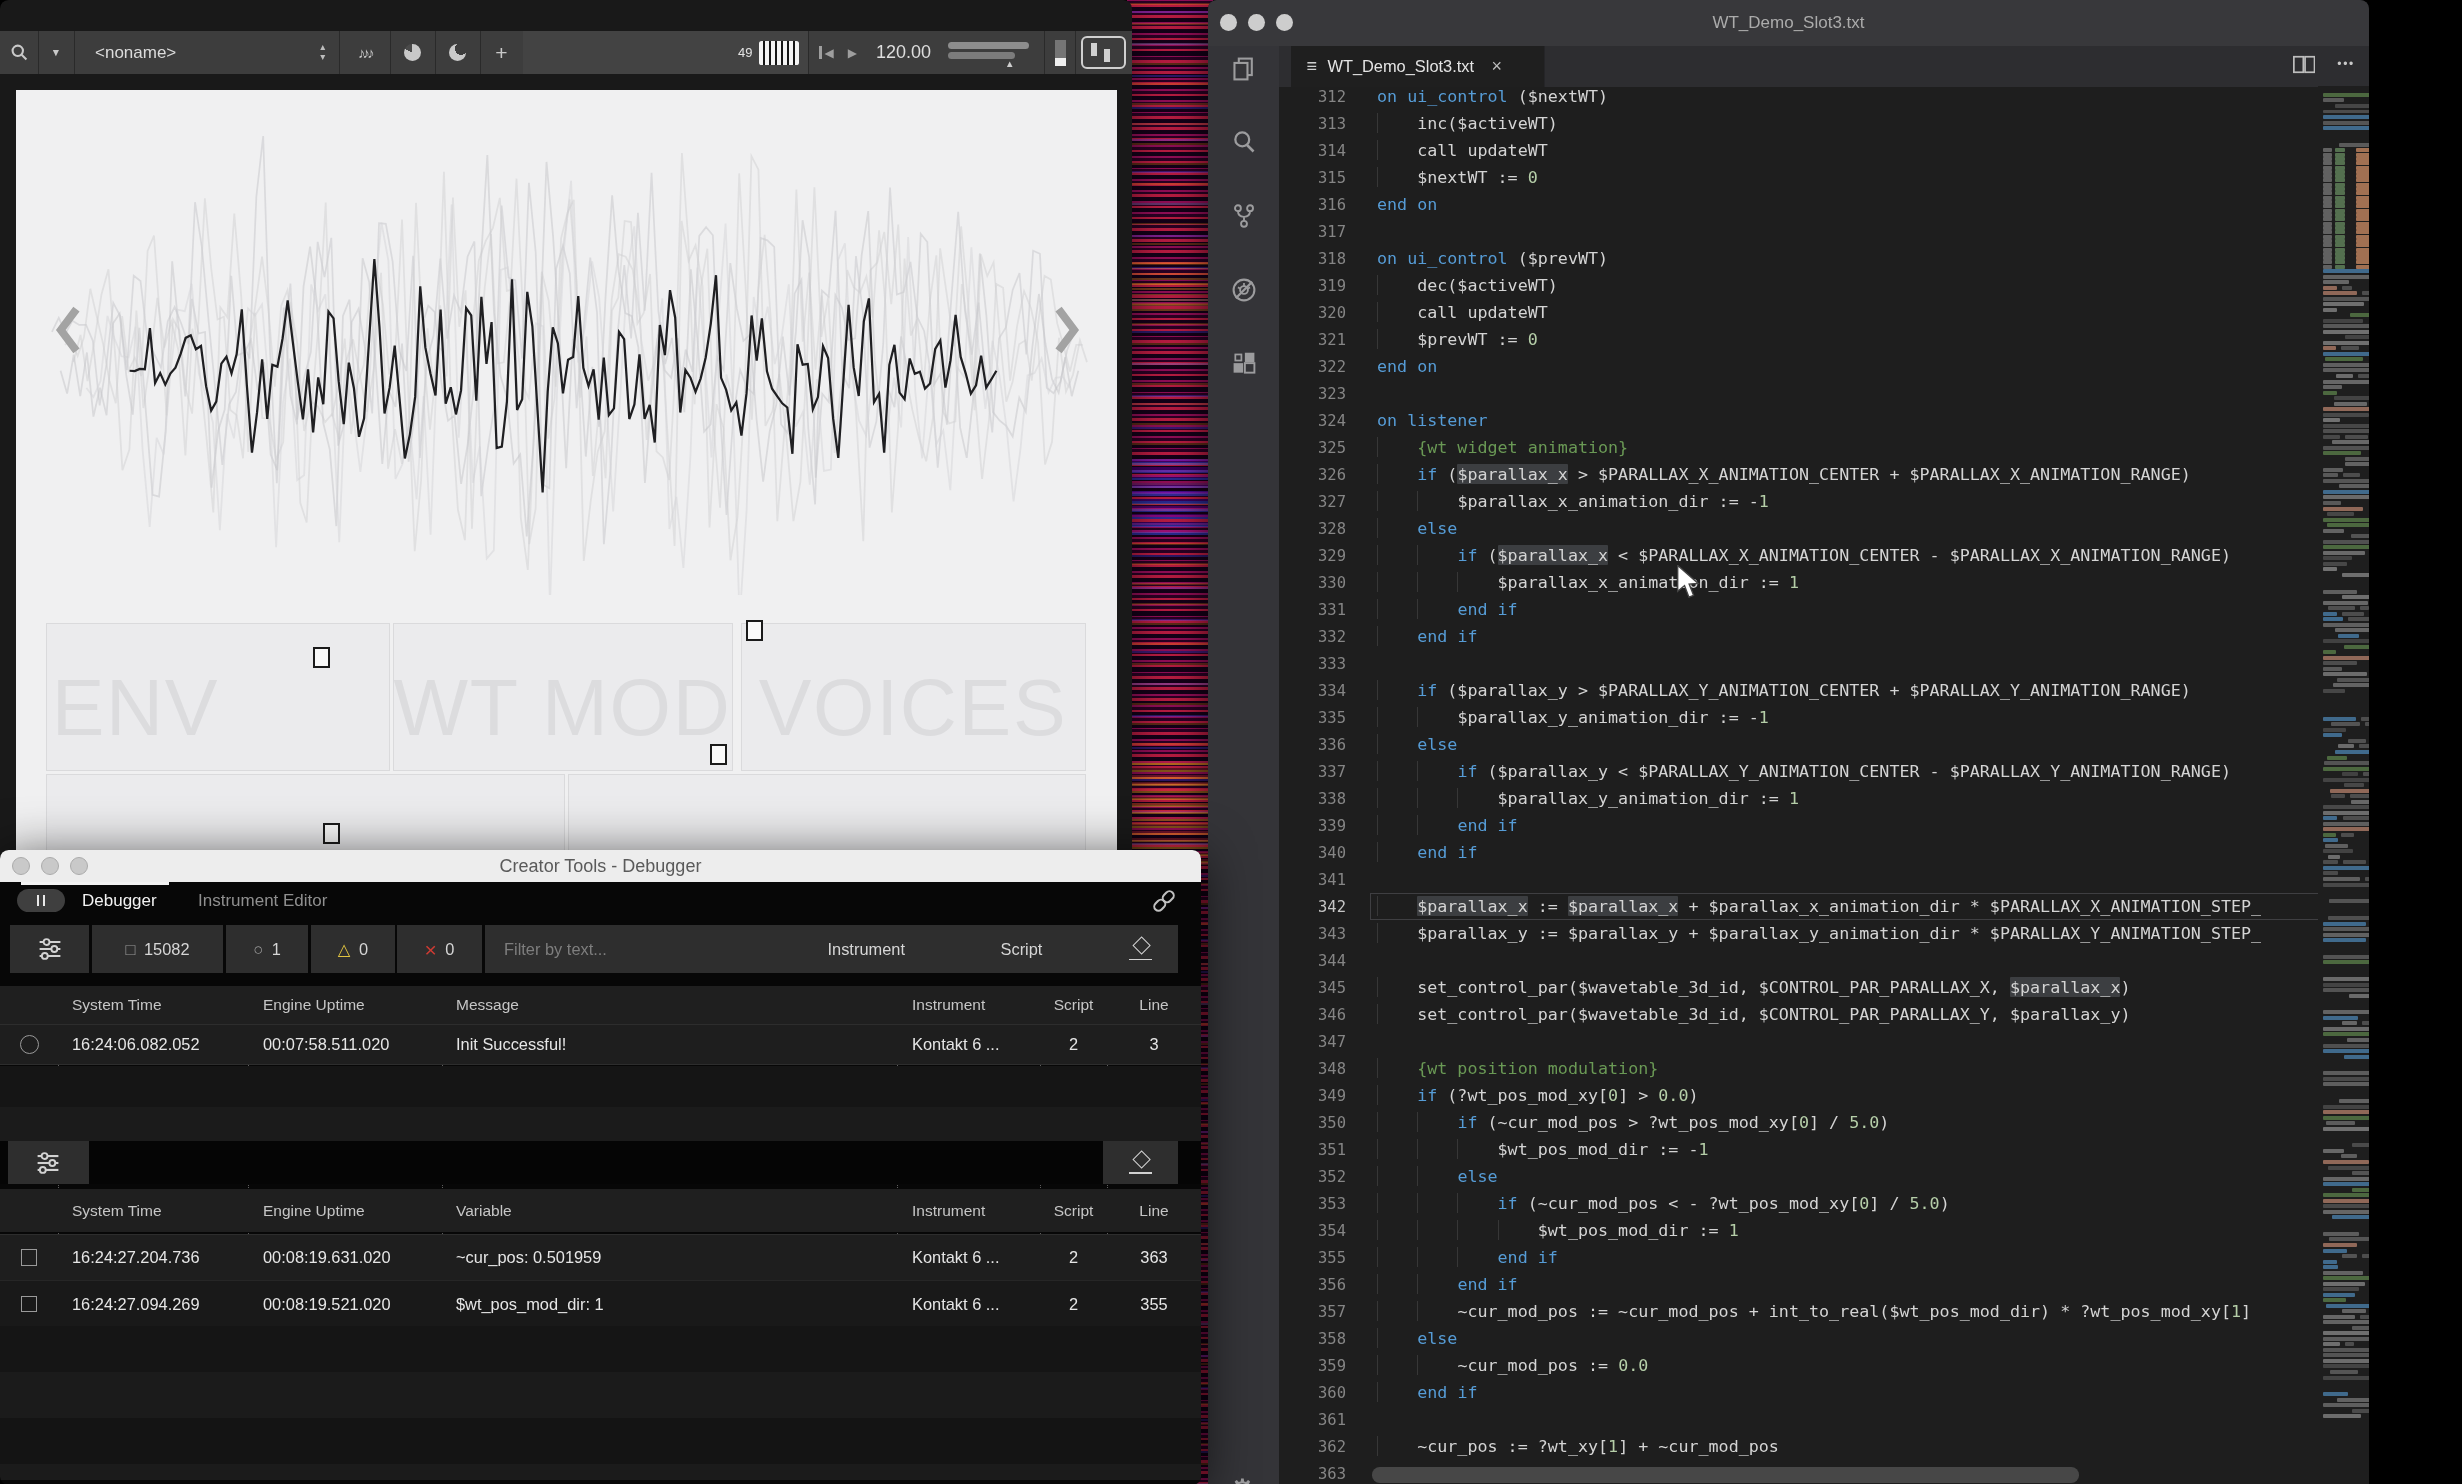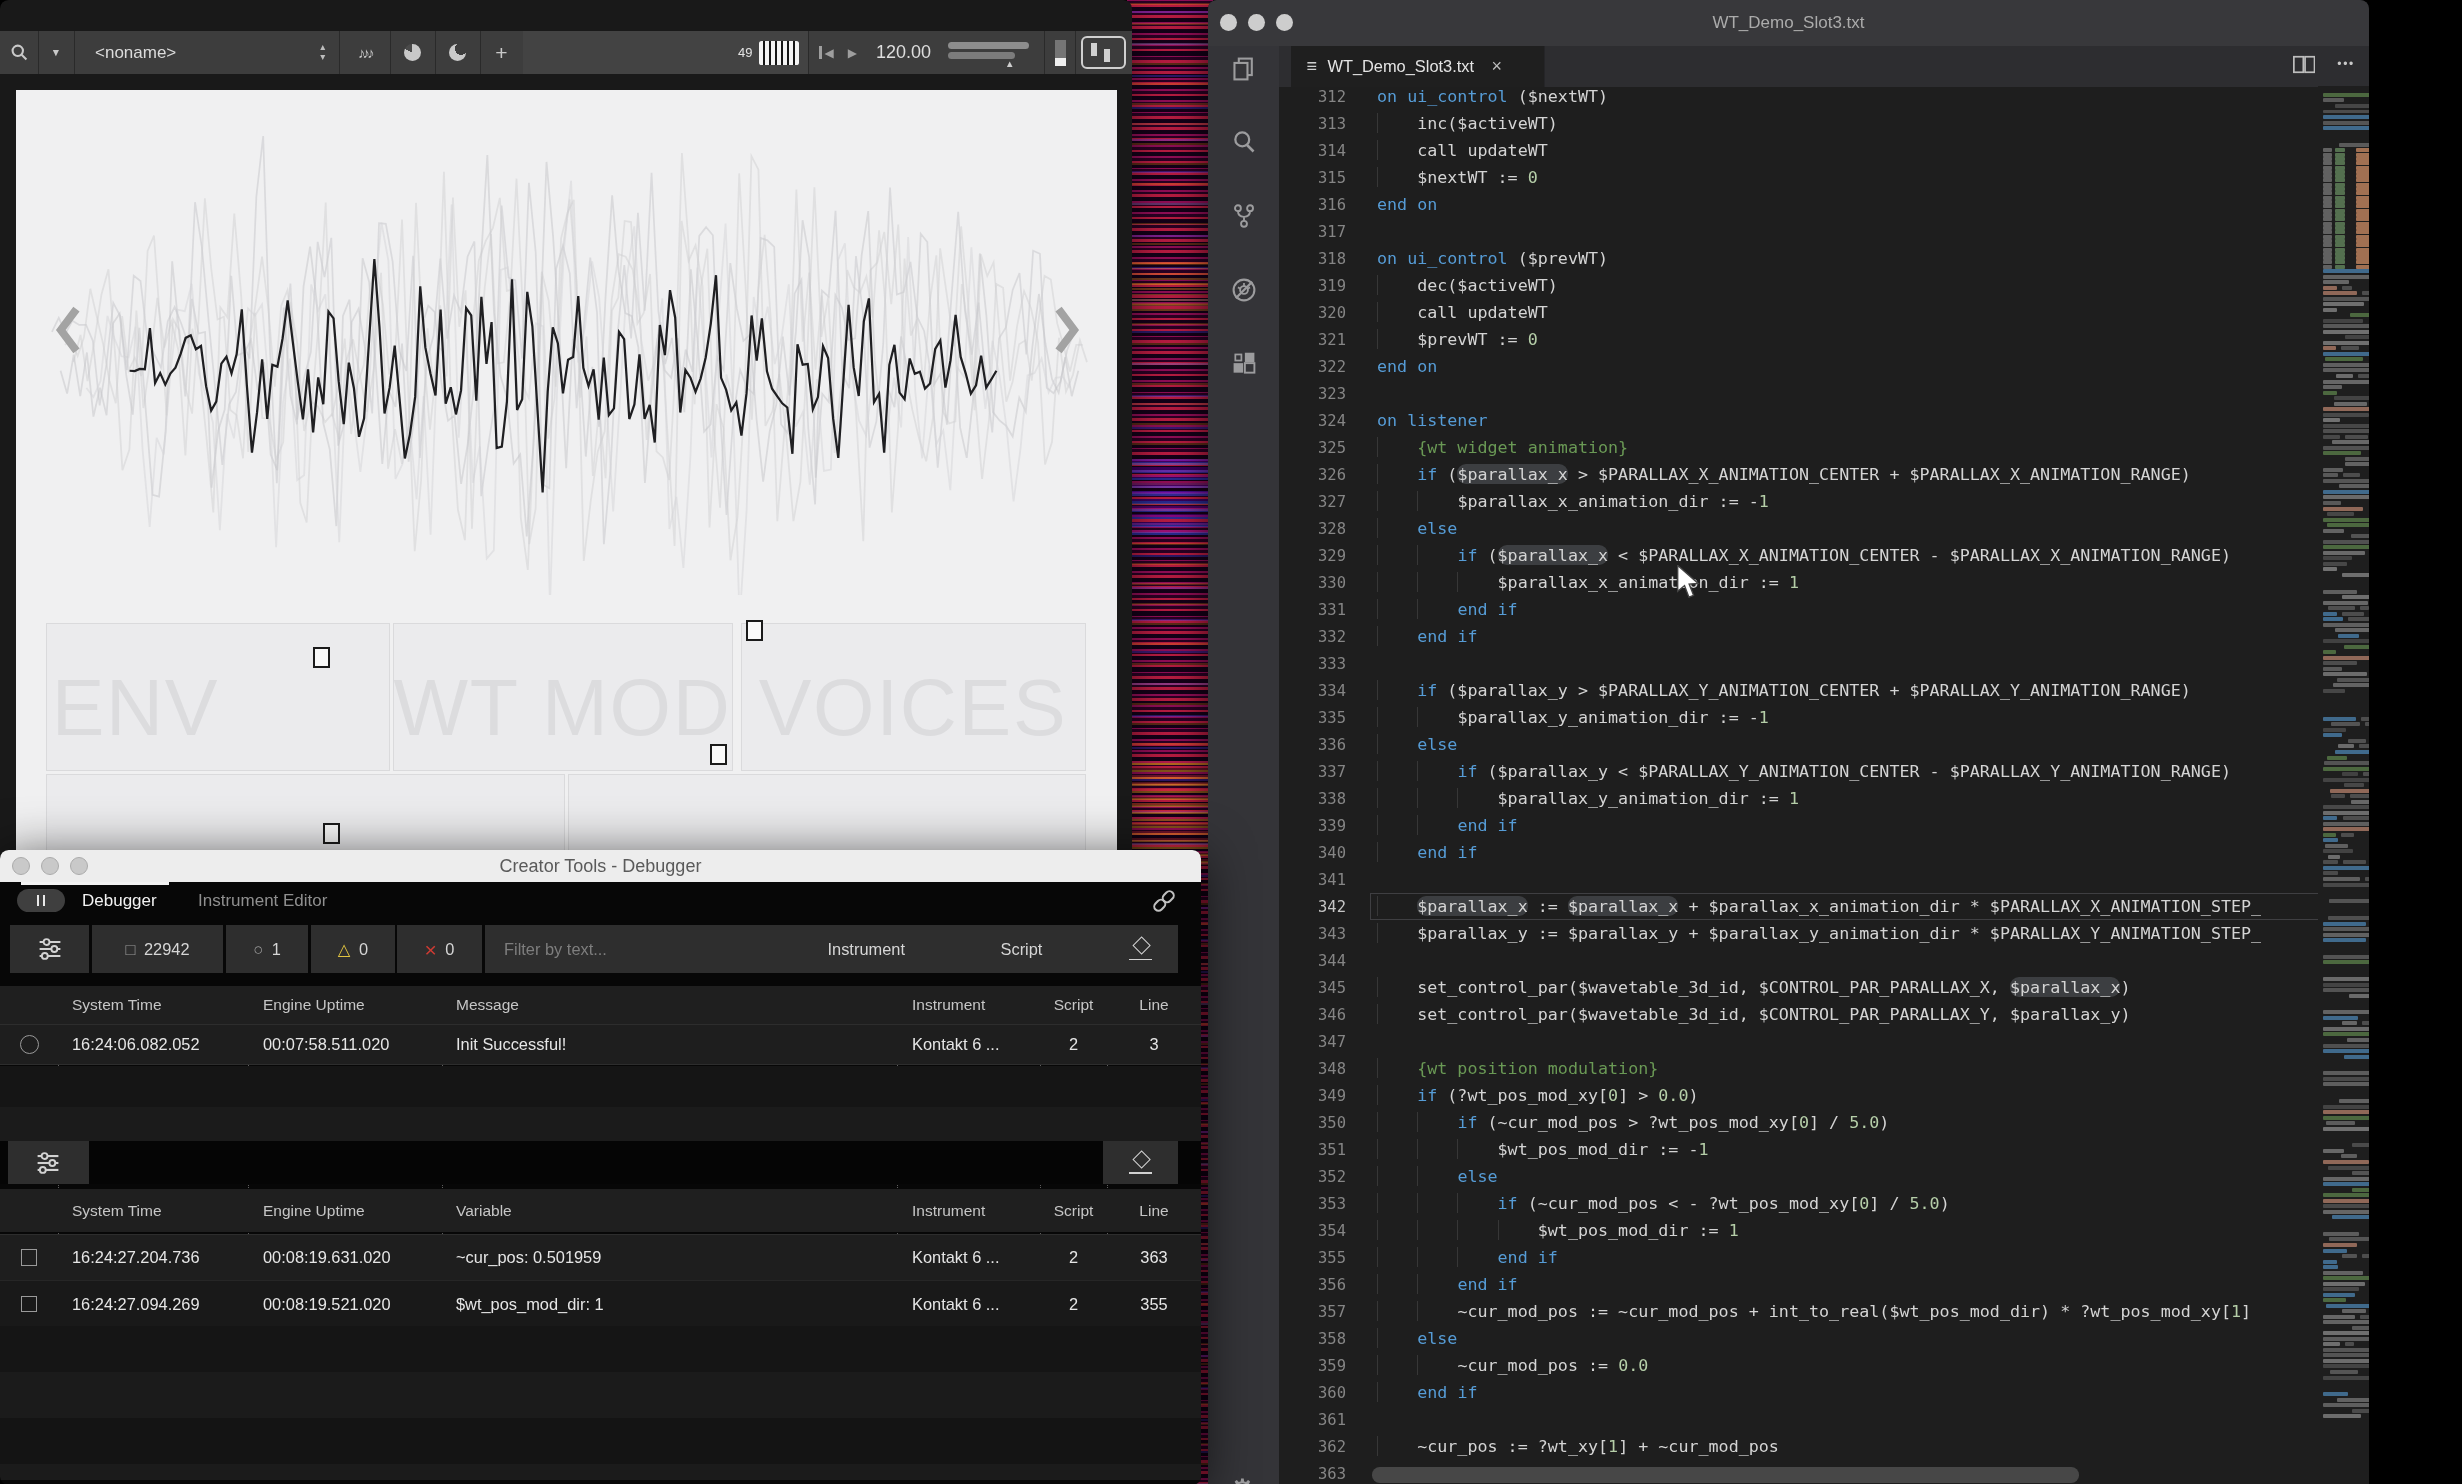--- a/index.html
+++ b/index.html
@@ -98,21 +98,21 @@
   #activity{left:0;top:46px;width:71px;bottom:0;background:#343438;}
   .act-ico{position:absolute;left:23px;}
   #editor-rows{left:71px;top:83px;width:1040px;height:1402px;overflow:hidden;
       font-family:"DejaVu Sans Mono","Liberation Mono",monospace;font-size:16.7px;}
   .row{position:relative;height:27px;line-height:27px;white-space:pre;}
   .ln{display:inline-block;width:67px;text-align:right;color:#858585;font-size:15.5px;}
   .code{margin-left:31px;color:#d4d4d4;}
   .k{color:#569cd6;}
   .c{color:#6a9955;}
   .n{color:#b5cea8;}
-  .whl{background:rgba(95,99,105,.48);border-radius:9px;}
+  .whl{background:rgba(95,99,105,.48);border-radius:1px;}
   .ind{box-shadow:inset 0.9px 0 0 #3a3a3a;}
   .row.cur .ln{color:#c6c6c6;}
   .row.cur::after{content:"";position:absolute;left:91px;right:0;top:0;bottom:0;border:0.9px solid #3f3f42;pointer-events:none;}
   #minimap{left:1110px;top:86px;width:123px;bottom:0;background:#1e1e1e;overflow:hidden;}
   .mm{position:absolute;height:3.5px;border-radius:0.9px;}
   #vscroll{left:1234px;top:86px;width:21px;bottom:0;}
   #vthumb{position:absolute;left:4.3px;top:345px;width:12px;height:147px;background:rgba(121,121,121,.45);}
   #hscroll{left:164px;top:1467px;width:707px;height:15.5px;background:rgba(121,121,121,.45);border-radius:7.8px;}
   #gear{left:14px;top:1424px;width:41px;height:41px;color:#9c9c9e;font-size:31px;line-height:41px;text-align:center;}
   svg{display:block;}
@@ -711,21 +711,21 @@
             <line x1="4" y1="15" x2="28" y2="15"></line>
             <line x1="4" y1="23" x2="28" y2="23"></line>
           </g>
           <circle cx="12" cy="7" r="3.4" fill="#2e2e2e" stroke="#d2d2d2" stroke-width="2.2"></circle>
           <circle cx="21" cy="15" r="3.4" fill="#2e2e2e" stroke="#d2d2d2" stroke-width="2.2"></circle>
           <circle cx="10" cy="23" r="3.4" fill="#2e2e2e" stroke="#d2d2d2" stroke-width="2.2"></circle>
         </svg>
     </div>
     <div class="ctbtn" style="left:92px;width:131px;">
       <span class="ct-ico" style="color:#9a9a9a;">□</span>
-      <span>22942</span>
+      <span>15082</span>
     </div>
     <div class="ctbtn" style="left:226px;width:82px;">
       <span class="ct-ico" style="color:#9a9a9a;">○</span>
       <span>1</span>
     </div>
     <div class="ctbtn" style="left:311px;width:84px;">
       <span class="ct-ico" style="color:#e0c341;">△</span>
       <span>0</span>
     </div>
     <div class="ctbtn" style="left:397px;width:85px;">

